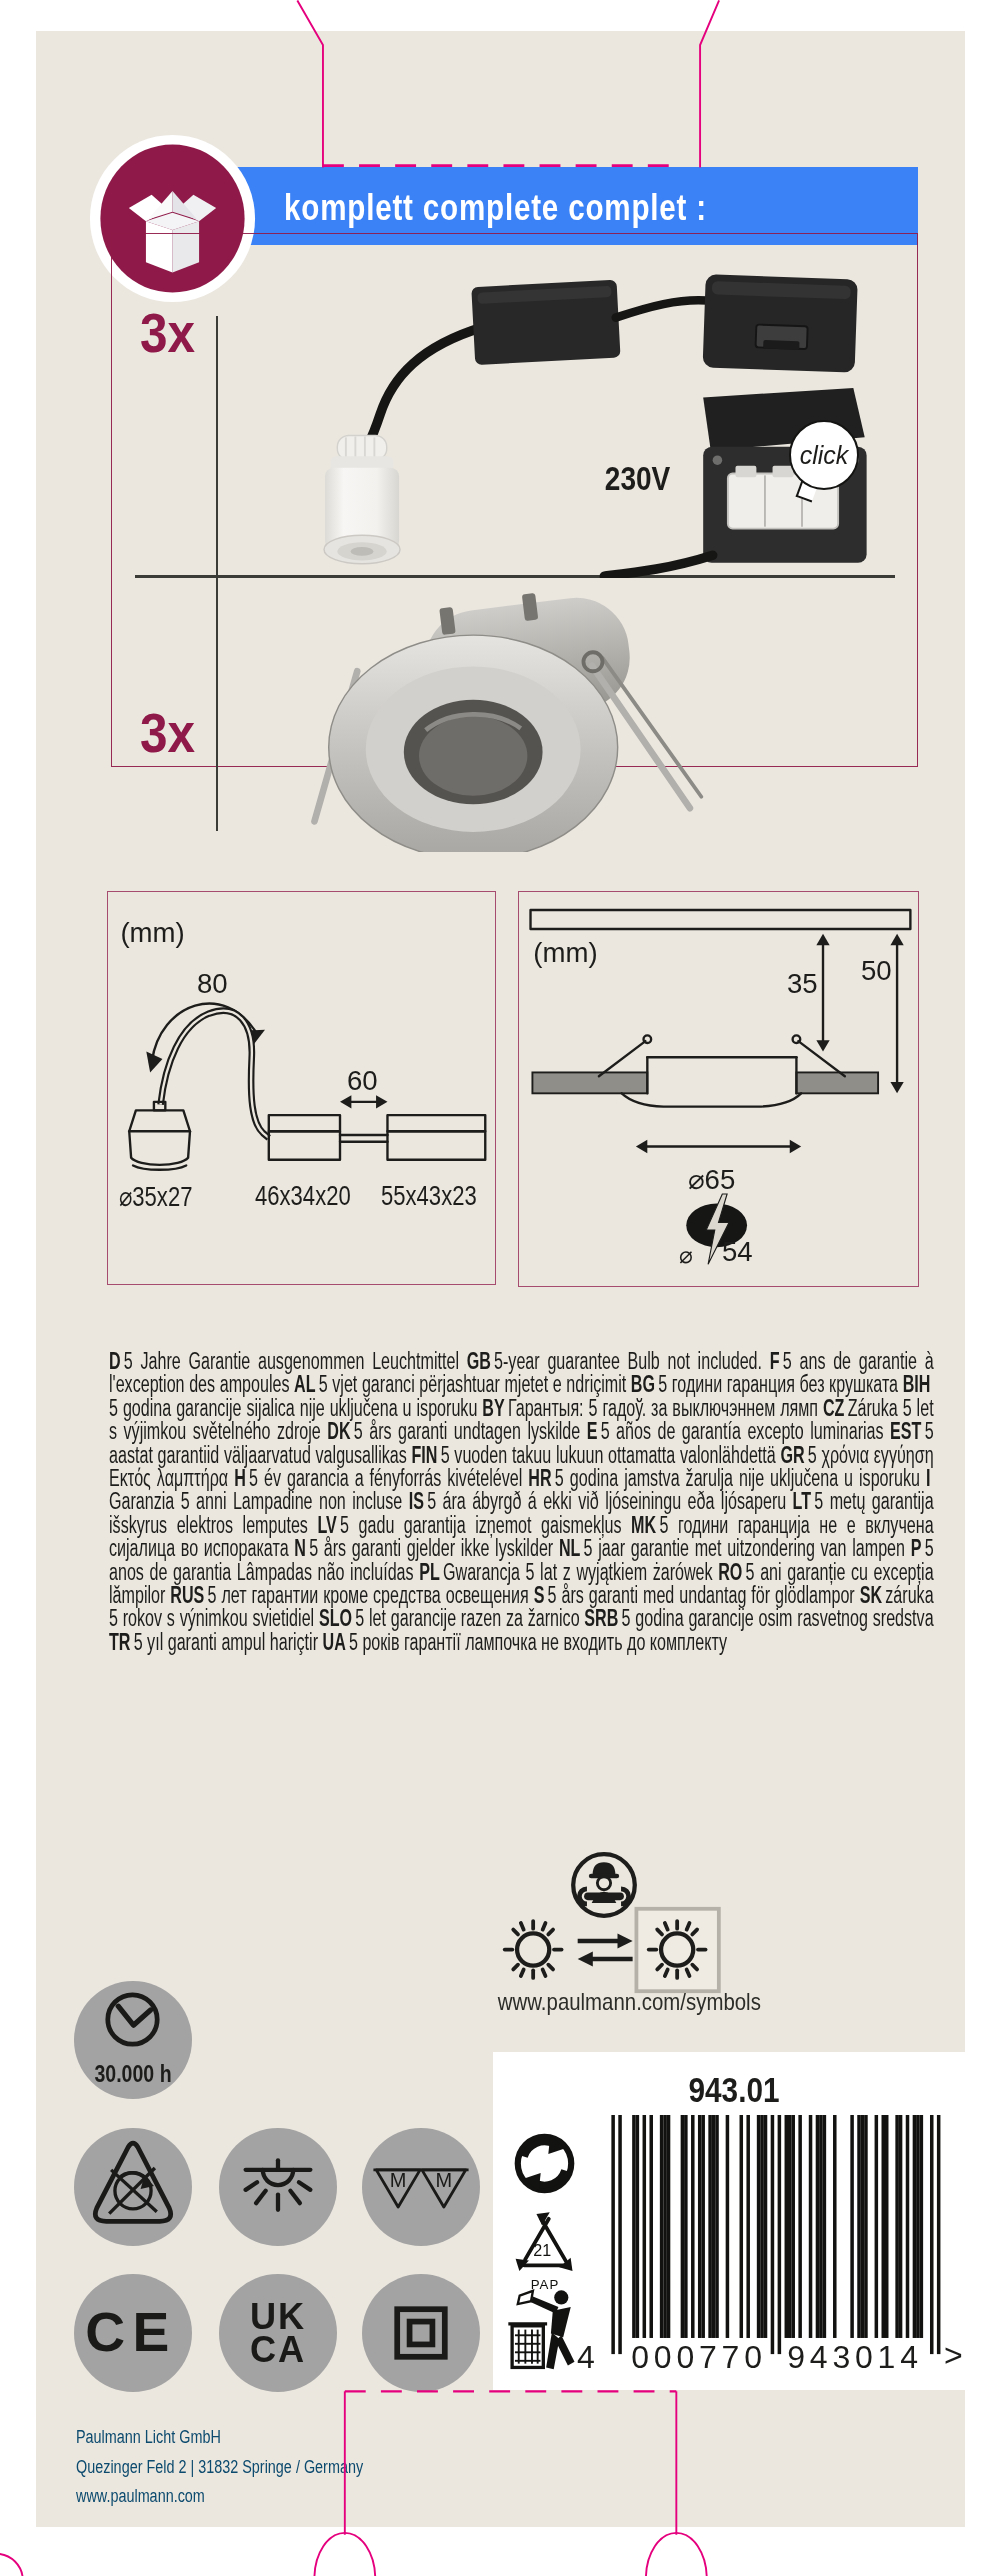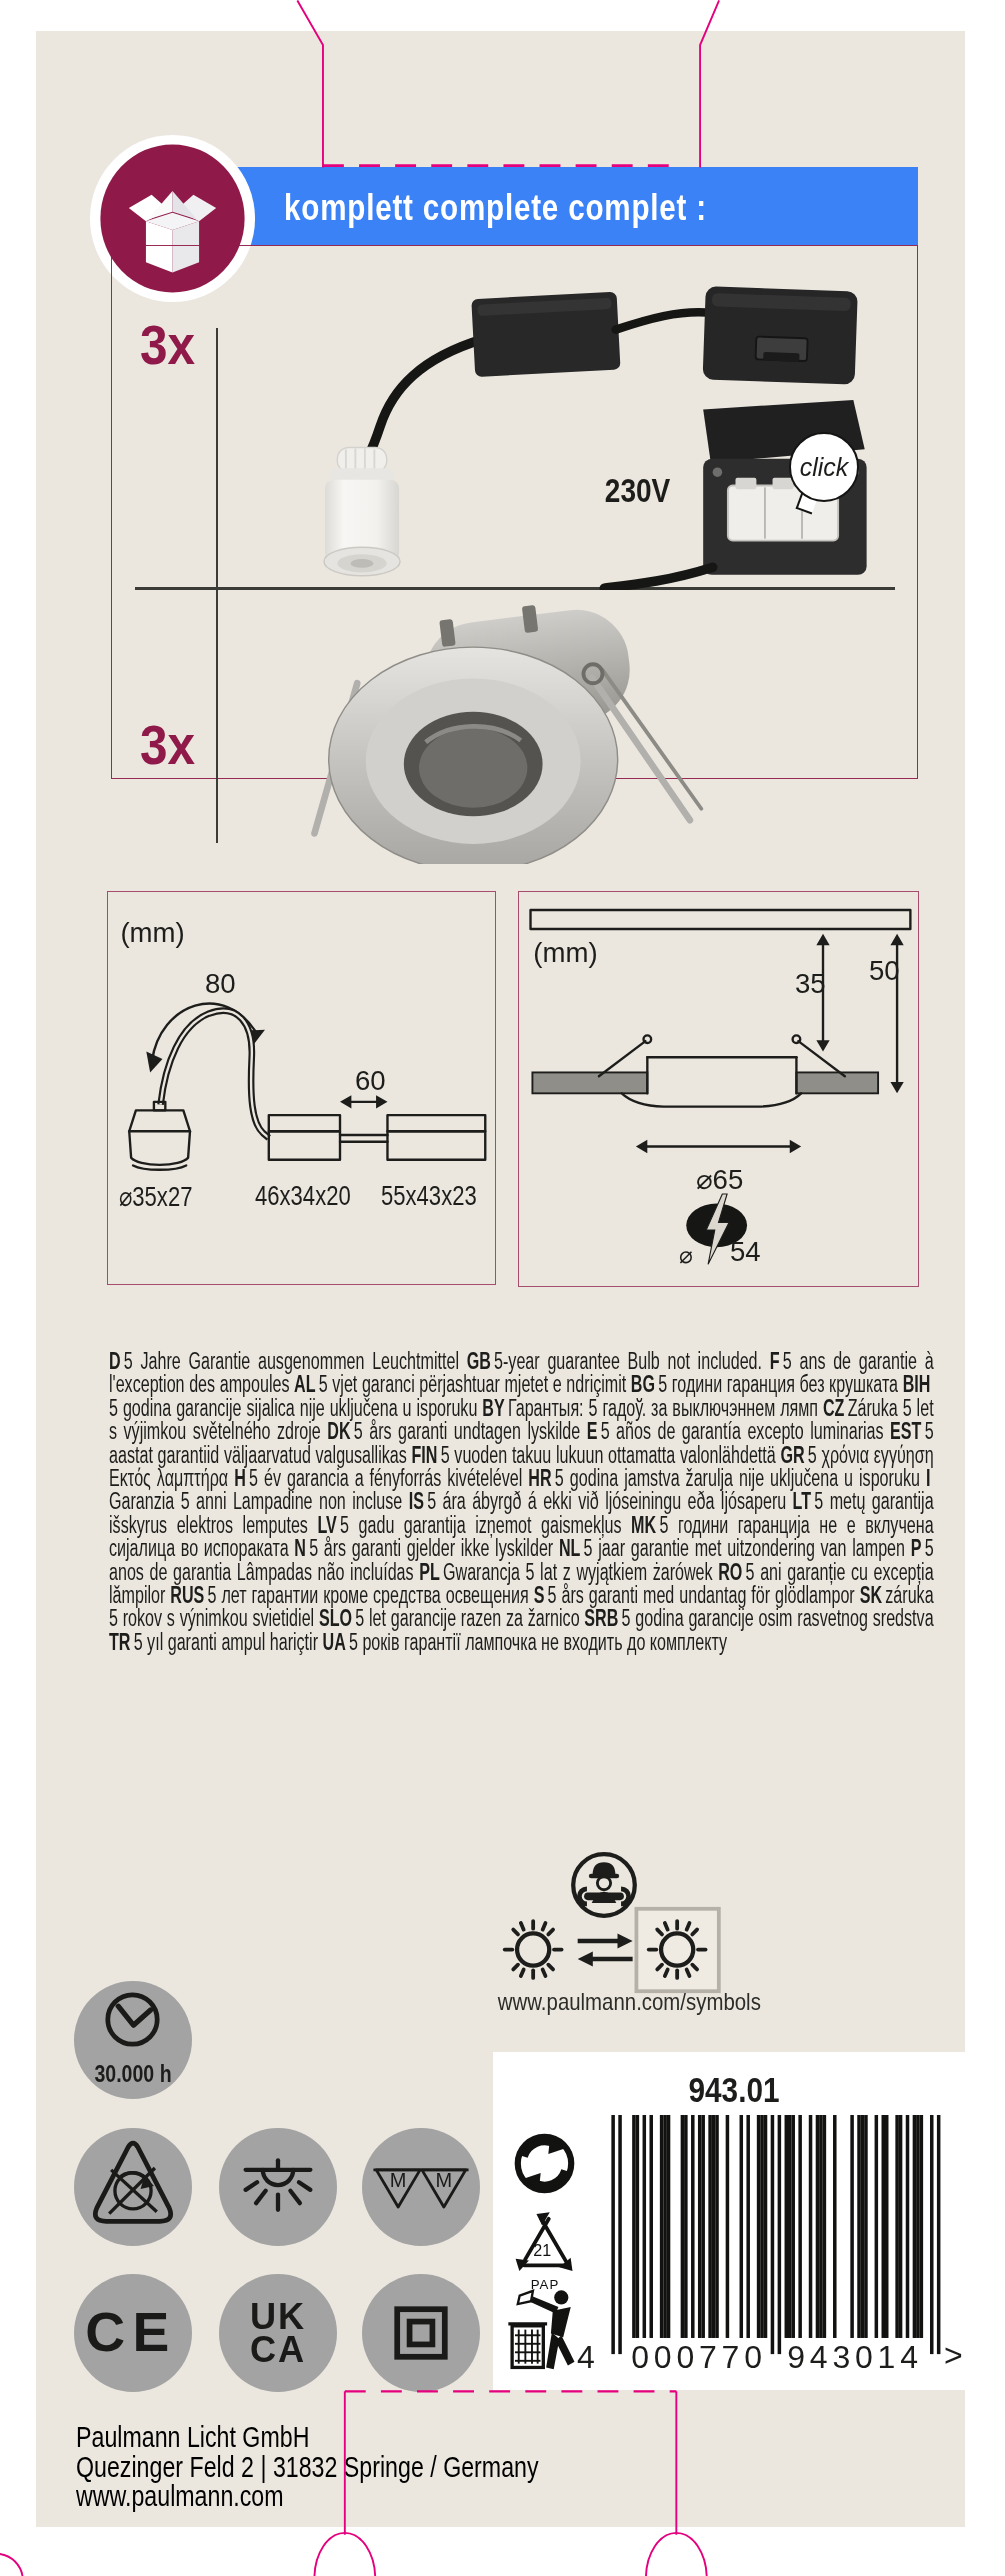--- a/index.html
+++ b/index.html
@@ -5,43 +5,43 @@
   html,body{margin:0;padding:0;background:#ffffff;}
   body{width:1005px;height:2576px;position:relative;overflow:hidden;
        font-family:"Liberation Sans","DejaVu Sans",sans-serif;color:#1d1d1b;}
   .abs{position:absolute;}
   .cx80{transform:scaleX(.80);transform-origin:0 0;white-space:nowrap;}
   .cx70{transform:scaleX(.70);transform-origin:0 0;}
   .cxc{transform:scaleX(.85);transform-origin:50% 50%;white-space:nowrap;}
   .sheet{left:36px;top:31px;width:929px;height:2496px;background:#ebe7df;}
   .banner{left:111px;top:167px;width:807px;height:78px;background:#3b82f6;}
   .banner-text{left:173px;top:20px;color:#ffffff;font-size:37px;font-weight:bold;letter-spacing:1px;}
-  .pbox{left:111px;top:245px;width:807px;height:534px;border:1.9px solid rgba(143,26,73,.92);box-sizing:border-box;}
+  .pbox{left:111px;top:233px;width:807px;height:534px;border:1.9px solid rgba(143,26,73,.92);box-sizing:border-box;}
   .divider{left:23px;top:341px;width:760px;height:2.9px;background:#3b3b37;}
   .vline{left:104px;top:82px;width:1.9px;height:515px;background:#3b3b37;}
   .qty{color:#8f1a49;font-size:55px;font-weight:bold;transform:scaleX(.9);transform-origin:0 0;}
   .voltage{font-size:33px;font-weight:bold;}
   .click-bubble{left:677px;top:186px;width:70px;height:70px;background:#fff;border:2.9px solid #141412;
     border-radius:50%;display:flex;align-items:center;justify-content:center;font-size:25px;box-sizing:border-box;font-style:italic;}
   .click-tail{left:686px;top:249px;width:15px;height:15px;background:#fff;border-left:2.9px solid #141412;
     border-bottom:2.9px solid #141412;transform:rotate(20deg);}
   .dimbox{border:1.9px solid rgba(143,26,73,.75);box-sizing:border-box;}
   .dim-mm{font-size:27.6px;}
-  .dim-num{font-size:27.6px;margin-left:8px;}
+  .dim-num{font-size:27.6px;}
   .dim-label{font-size:27.6px;}
   .guarantee{left:109px;top:1350px;width:1178px;font-size:23px;line-height:23.4px;text-align:justify;}
   .guarantee b{font-weight:bold;}
   .url{left:475px;top:1988px;width:304px;text-align:center;font-size:24px;color:#2c2c28;}
   .gcircle{width:118px;height:118px;border-radius:50%;background:#a3a3a3;}
   .lifetime-label{left:0;top:80px;width:118px;text-align:center;font-size:23px;font-weight:bold;}
   .whitebox{left:493px;top:2052px;width:476px;height:338px;background:#ffffff;}
   .article{left:615px;top:2070px;width:238px;text-align:center;font-size:35px;font-weight:bold;}
   .bdigit{font-size:32px;}
   .bgroup{width:152px;text-align:center;letter-spacing:4.8px;font-size:32px;}
-  .footer{font-size:29px;line-height:29.5px;color:#000000;}
+  .footer{font-size:18px;line-height:29.5px;color:#0c4a6e;}
   svg{display:block;}
   .stroke{fill:none;stroke:#1d1d1b;stroke-width:2.5;stroke-linecap:round;stroke-linejoin:round;}
 </style>
 </head>
 <body>
 
 <div class="abs sheet"></div>
 
 <div class="abs banner">
   <div class="abs banner-text cx80">komplett complete complet :</div>

